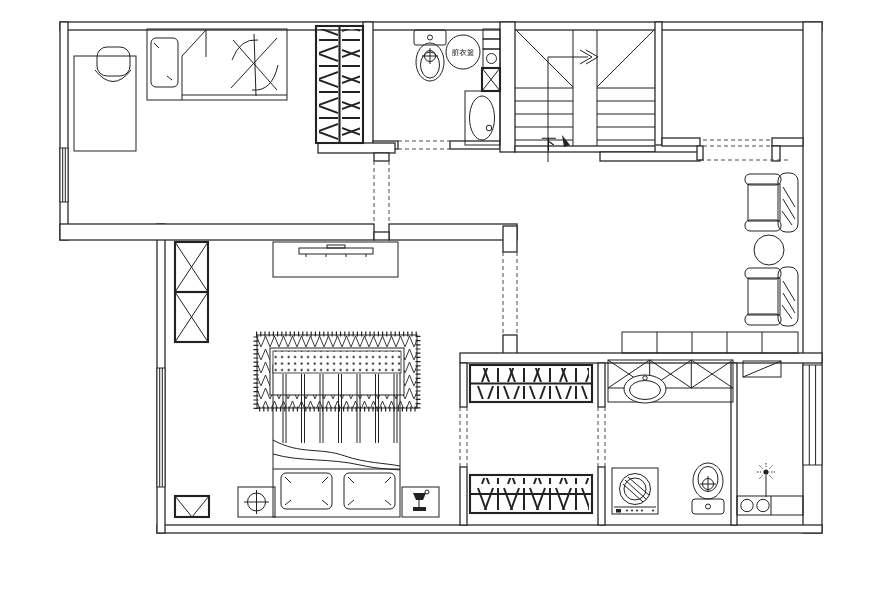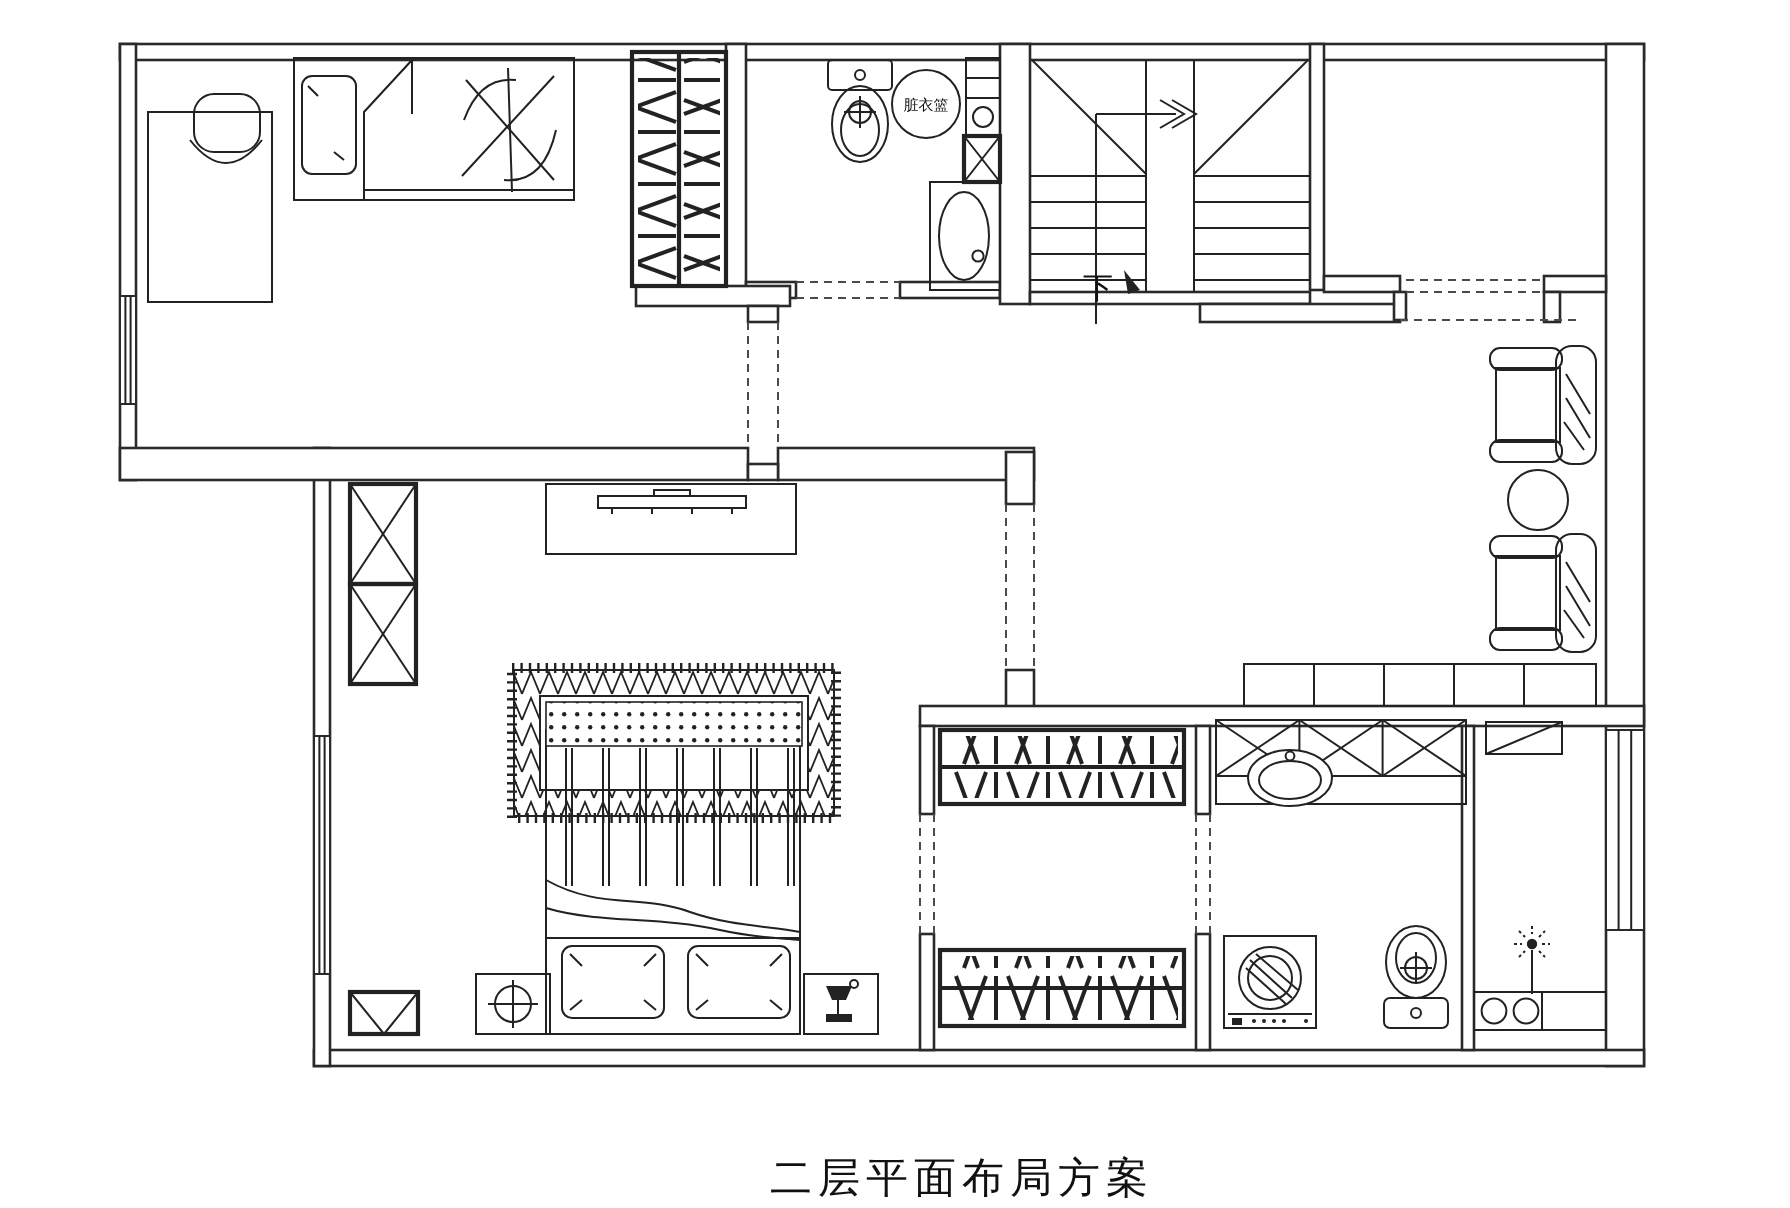--- a/index.html
+++ b/index.html
@@ -376,14 +376,13 @@
       <g>
         <rect class="f" x="737" y="486" width="66" height="19"></rect>
         <line class="f" x1="771" y1="486" x2="771" y2="505"></line>
         <circle class="f" cx="747" cy="495.5" r="6.2"></circle>
         <circle class="f" cx="763" cy="495.5" r="6.2"></circle>
       </g>
     </g>
   </g>
 </svg>
 
-<div class="title">二层平面布局方案</div>
 </div>
 
 </body></html>

